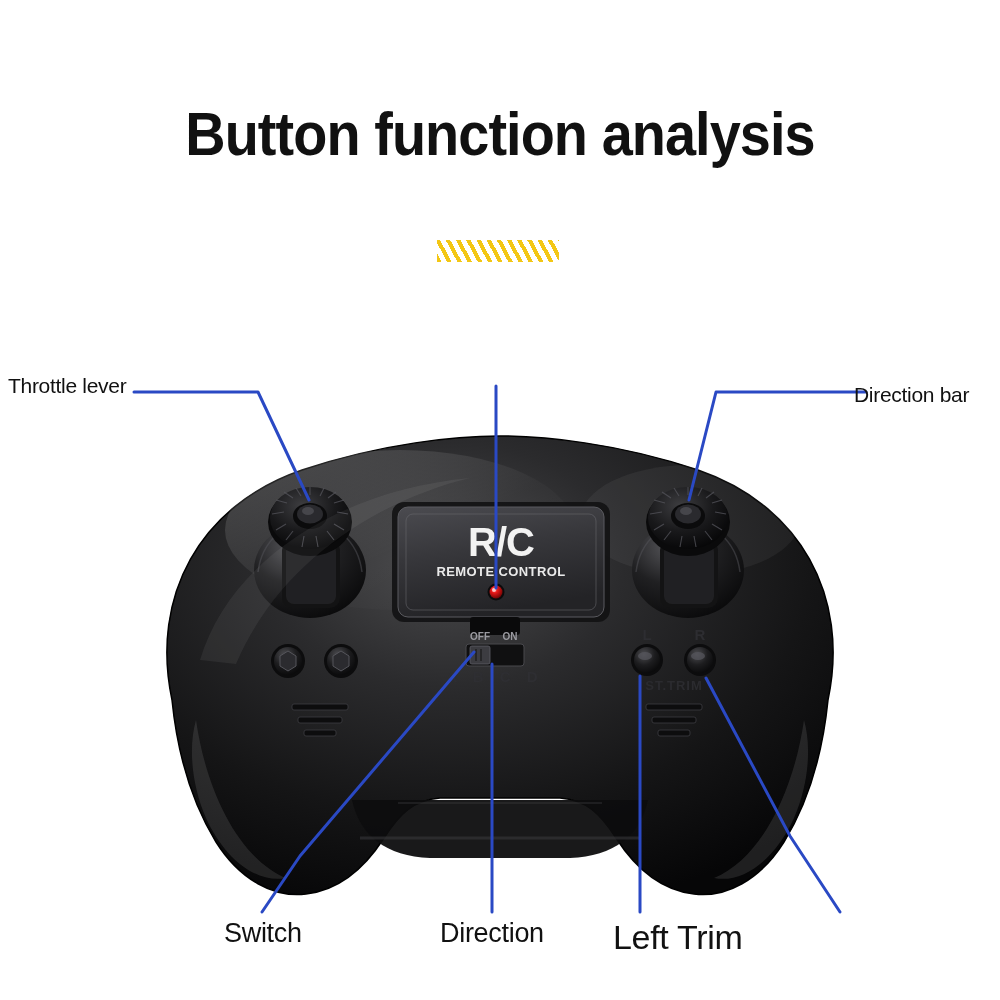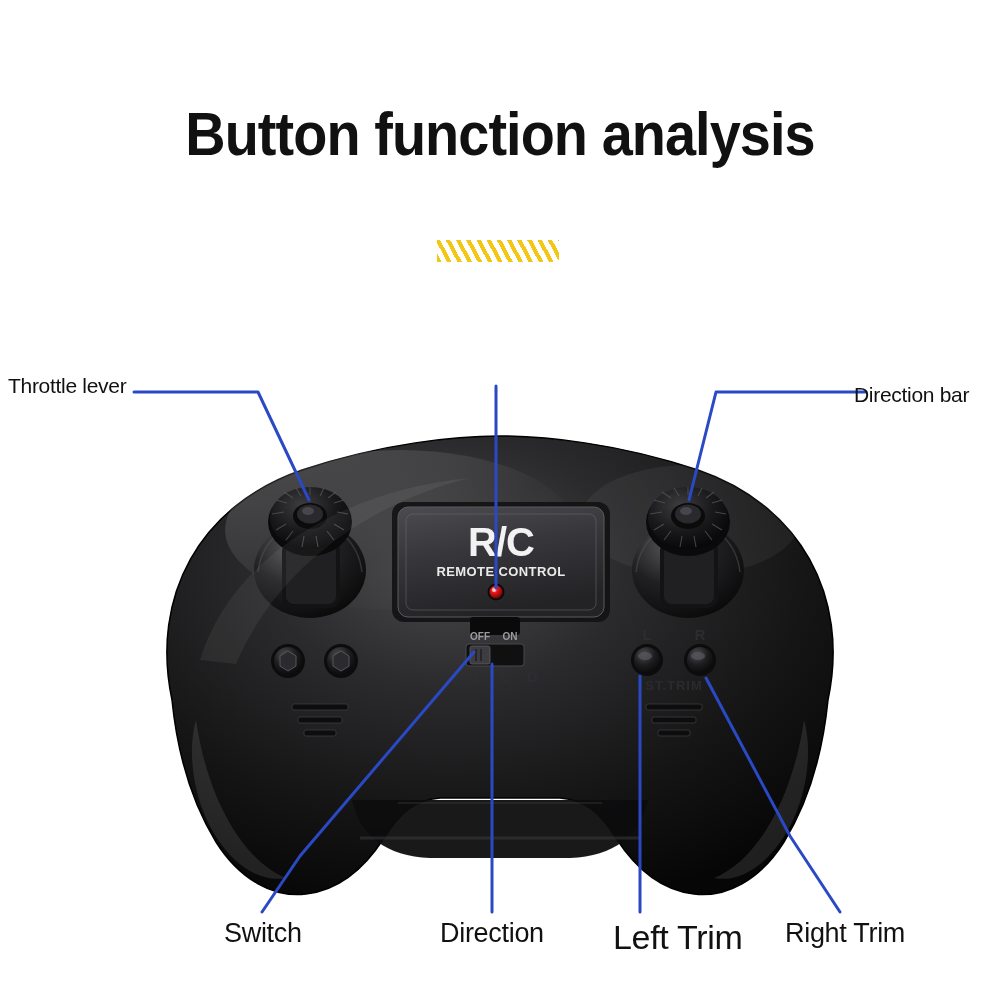--- a/index.html
+++ b/index.html
@@ -312,15 +312,14 @@
       <line x1="640" y1="912" x2="640" y2="676"></line>
       <polyline points="840,912 790,836 706,678"></polyline>
     </g>
   </svg>
 
   <div class="label label-throttle">Throttle lever</div>
   <div class="label label-direction">Direction bar</div>
   <div class="label label-switch">Switch</div>
   <div class="label label-frequency">Direction</div>
   <div class="label label-lefttrim">Left Trim</div>
-  <div class="label label-righttrim">Right Trim</div>
 
 </div>
 
 </body></html>

